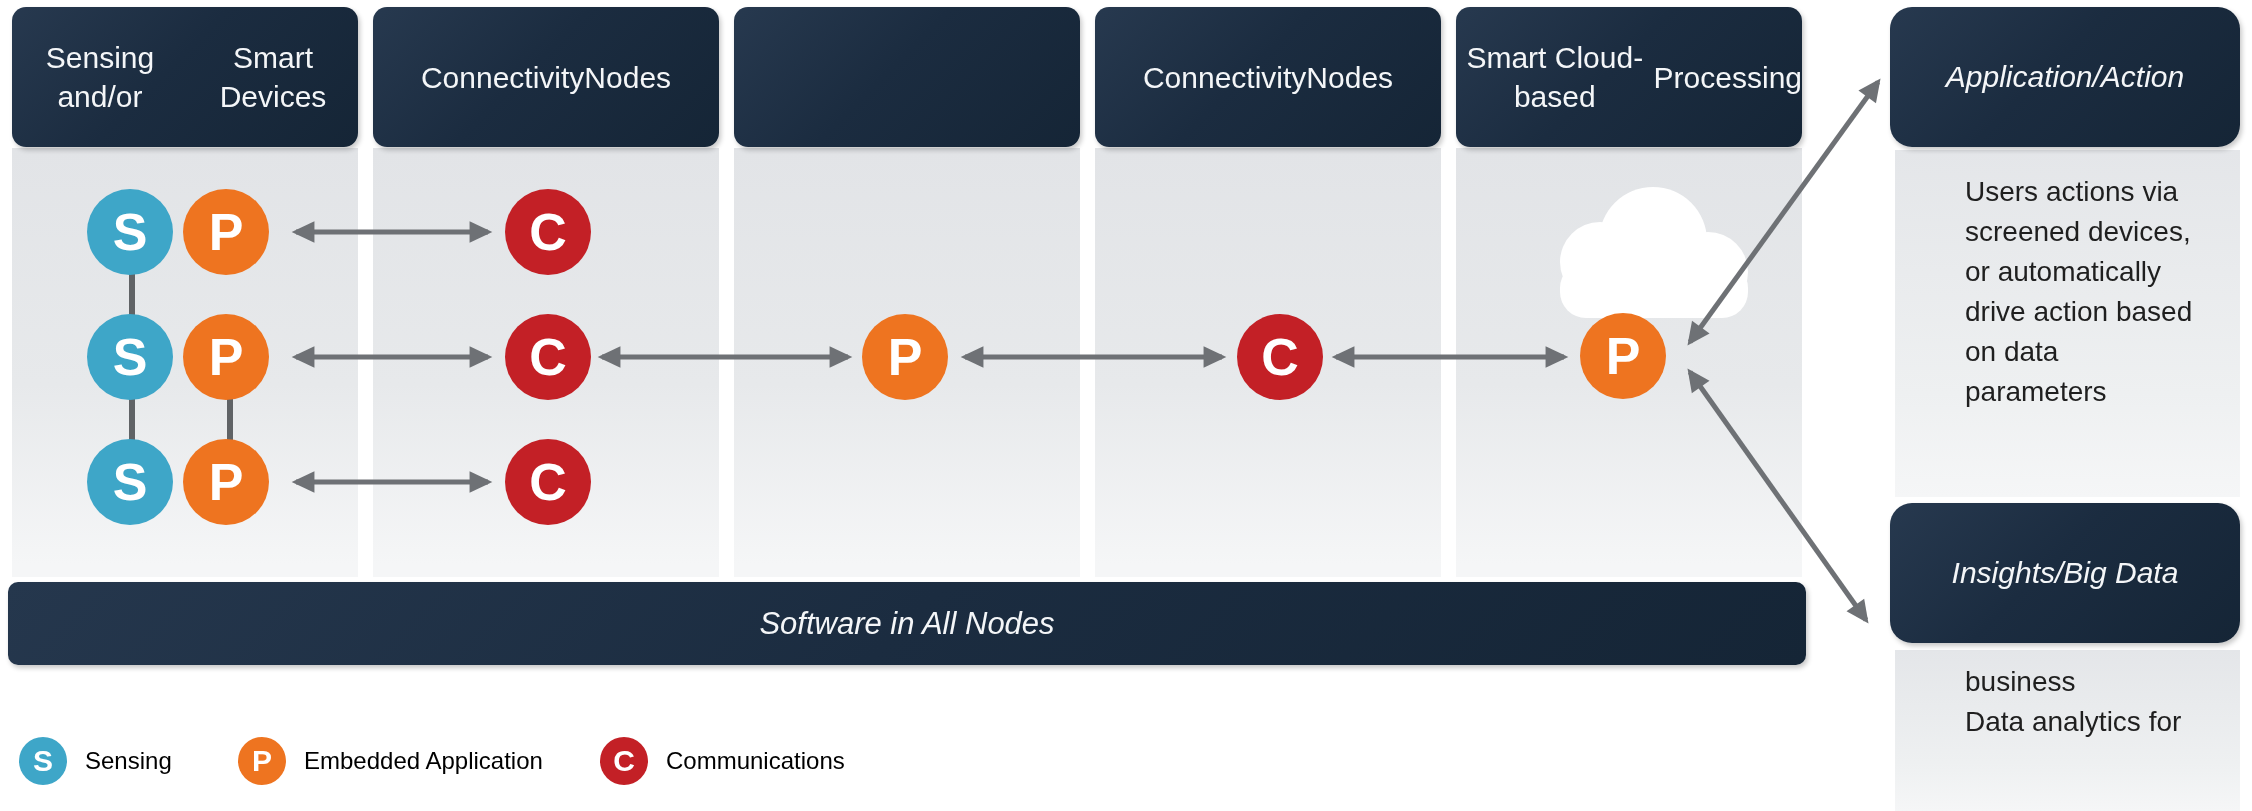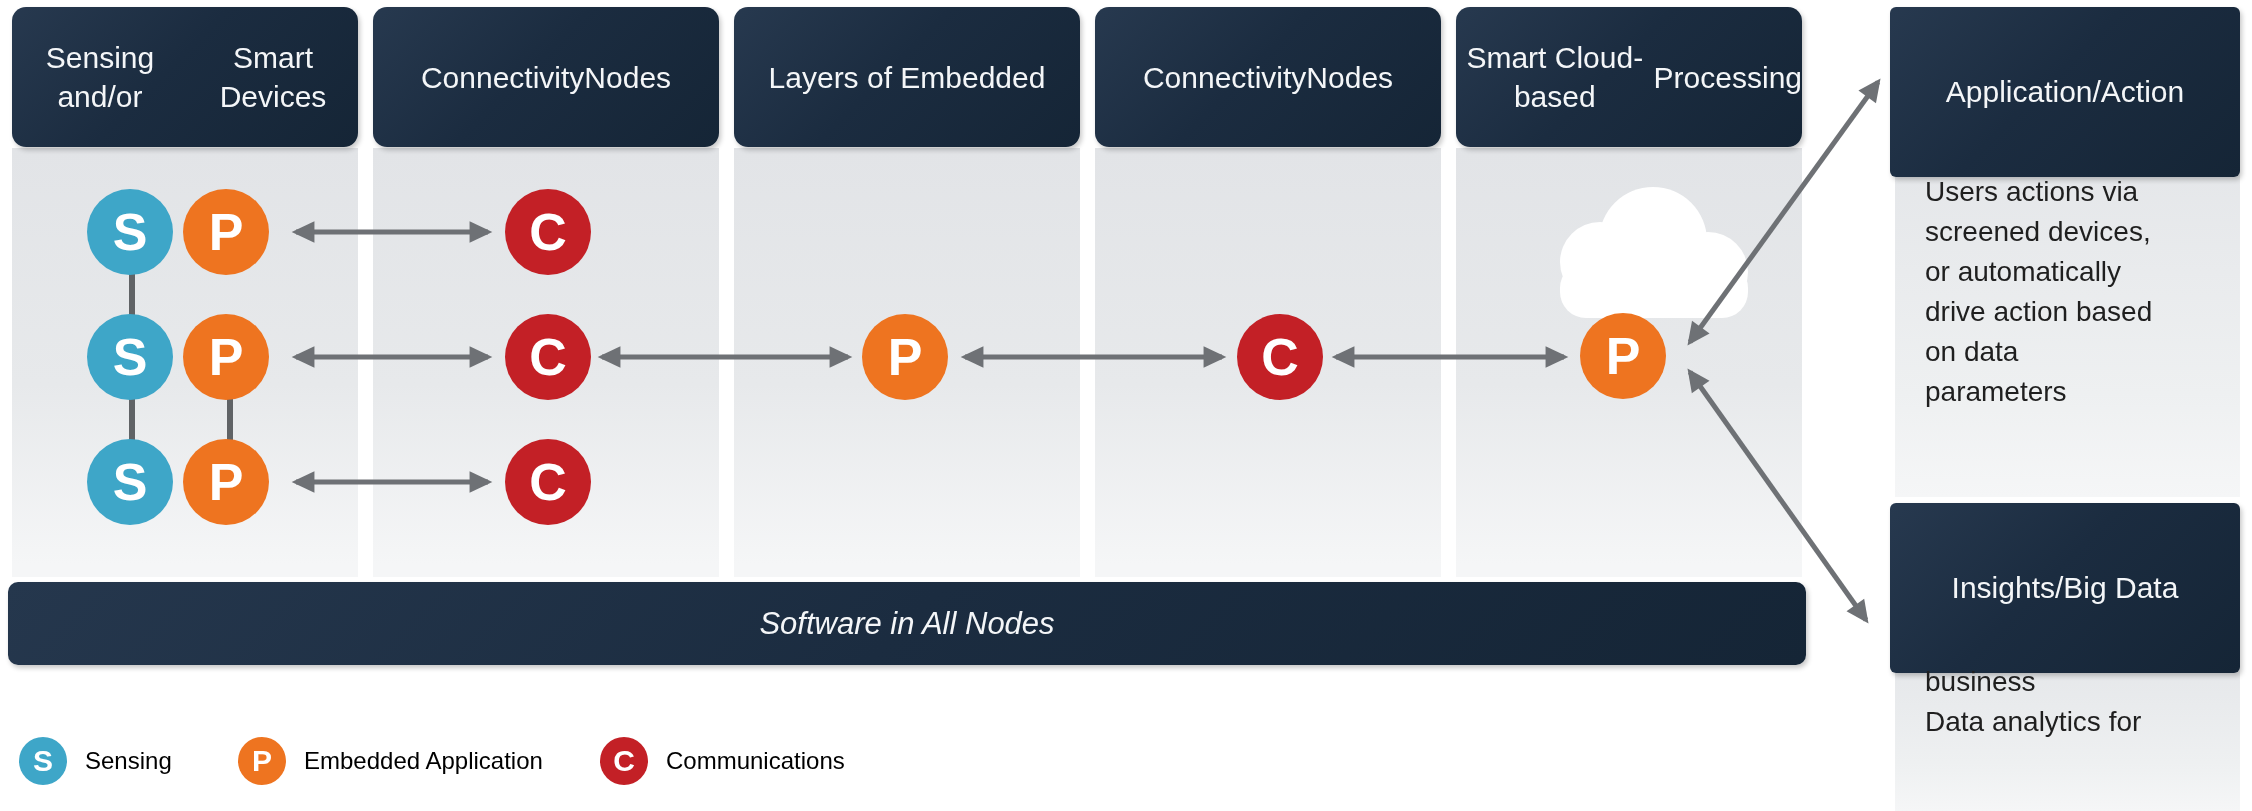--- a/index.html
+++ b/index.html
@@ -34,31 +34,31 @@
   .software-bar {
     position:absolute; left:8px; top:582px; width:1798px; height:83px;
     background:linear-gradient(135deg,#25374d 0%, #1b2c40 50%, #152536 100%);
     border-radius:10px; display:flex; align-items:center; justify-content:center;
     color:#f4f6f8; font-size:31px; box-shadow:2px 3px 5px rgba(0,0,0,0.22);
     z-index:4;
     font-style:italic;
   }
   
   .rp-box {
-    position:absolute; left:1890px; width:350px; height:170px;
+    position:absolute; left:1890px; width:350px; height:140px;
     background:linear-gradient(135deg,#27394f 0%, #1b2c40 45%, #152536 100%);
-    border-radius:6px; display:flex; align-items:center; justify-content:center;
+    border-radius:22px; display:flex; align-items:center; justify-content:center;
     color:#f4f6f8; font-size:30px; text-align:center;
-    box-shadow:2px 3px 5px rgba(0,0,0,0.22); z-index:4;
+    box-shadow:2px 3px 5px rgba(0,0,0,0.22); z-index:4;font-style:italic;
   }
   .rp-gray {
     position:absolute; left:1895px; width:345px;
     background:linear-gradient(180deg,#e4e6e9 0%, #eef0f1 70%, #f5f6f7 100%);
   }
-  .rp-text { position:absolute; color:#1f1f1f; font-size:28px; line-height:40px; z-index:5; }
+  .rp-text { position:absolute; color:#1f1f1f; font-size:28px; line-height:40px; z-index:5;margin-left:40px; }
   .rp-text div { white-space:nowrap; }
   
   .legend-item { position:absolute; top:737px; display:flex; align-items:center; gap:18px; z-index:5; }
   .legend-dot {
     width:48px; height:48px; border-radius:50%;
     display:flex; align-items:center; justify-content:center;
     color:#fff; font-weight:700; font-size:30px; flex:0 0 auto;
   }
   .legend-dot.s { background:#3ea6c8; }
   .legend-dot.p { background:#ee7420; }
@@ -79,21 +79,20 @@
 
   <div class="hdr" style="left:12px">
     <div>Sensing and/or</div>
     <div>Smart Devices</div>
   </div>
   <div class="hdr" style="left:373px">
     <div>Connectivity</div>
     <div>Nodes</div>
   </div>
   <div class="hdr" style="left:734px">
-    <div>Layers of Embedded</div>
   </div>
   <div class="hdr" style="left:1095px">
     <div>Connectivity</div>
     <div>Nodes</div>
   </div>
   <div class="hdr" style="left:1456px">
     <div>Smart Cloud-based</div>
     <div>Processing</div>
   </div>
 

